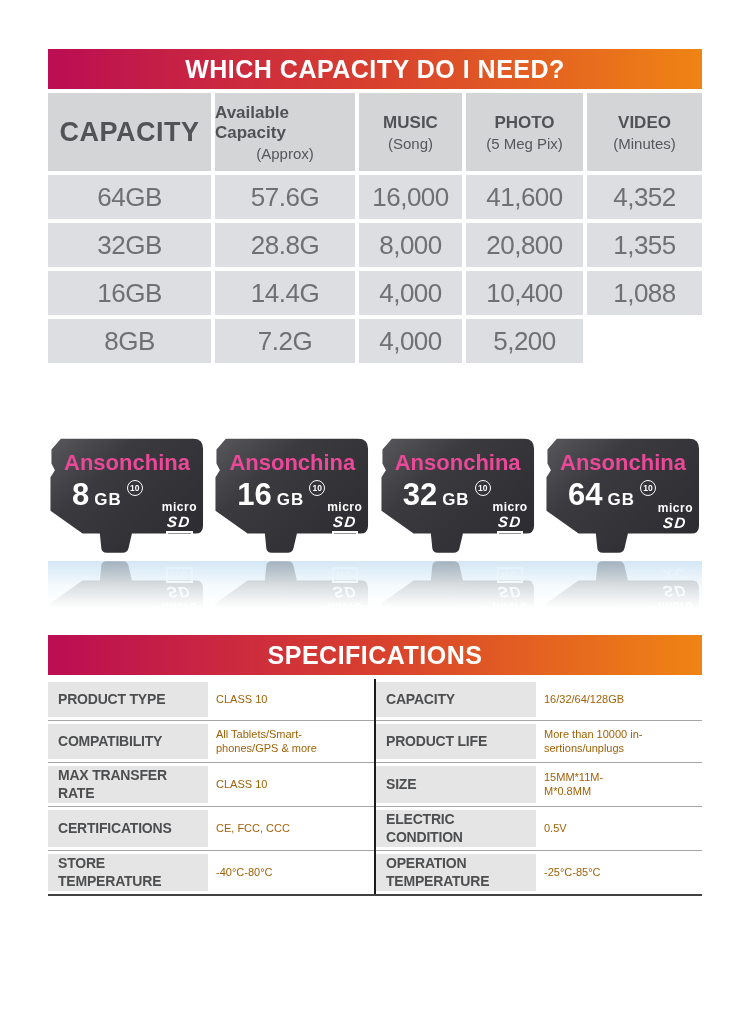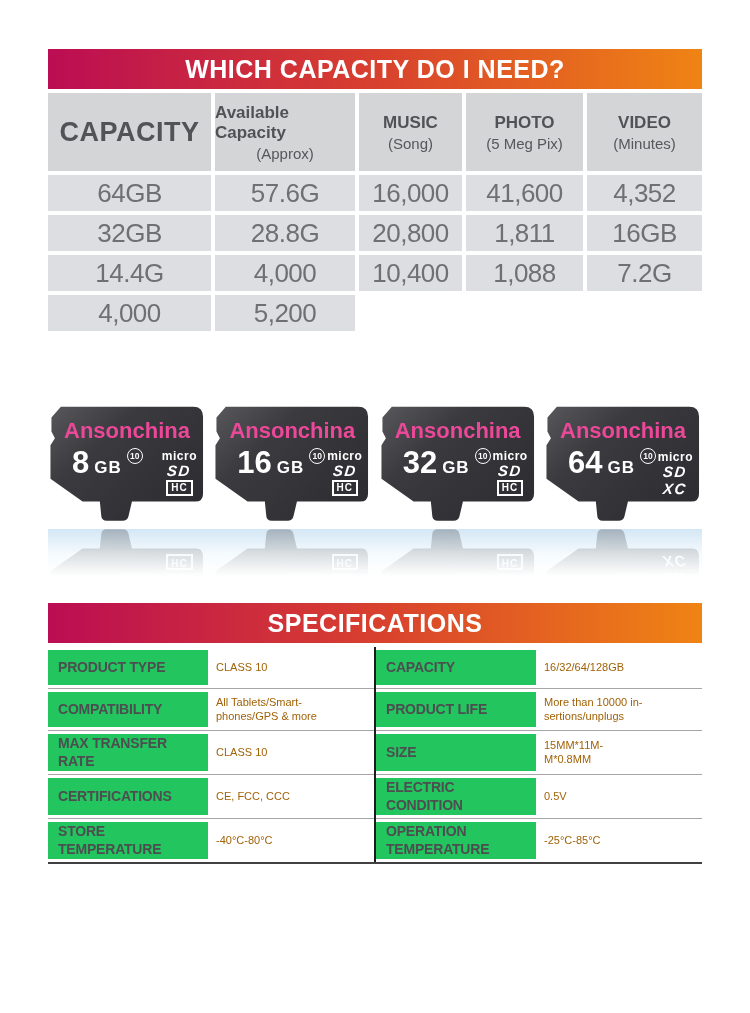--- a/index.html
+++ b/index.html
@@ -29,21 +29,21 @@
     gap: 4px;
   }
   .cap-th {
     background: #d3d5d7; height: 78px;
     display: flex; flex-direction: column; align-items: center; justify-content: center;
   }
   .th-main { color: #505356; font-size: 17px; font-weight: 700; }
   .cap-th.first .th-main { font-size: 27px; letter-spacing: 0.5px; color: #515456; }
   .th-sub { color: #55585a; font-size: 15px; margin-top: 2px; }
   .cap-td {
-    background: #dcdee1; height: 36px;
+    background: #dcdee1; height: 44px;
     display: flex; align-items: center; justify-content: center;
     color: #6e7073; font-size: 26px; letter-spacing: -0.5px;
   }
 
   
   .cards-row {
     margin-top: 74px; height: 118px;
     display: flex; justify-content: space-between;
     position: relative; z-index: 0;
   }
@@ -65,21 +65,21 @@
   .card-cap { margin-top: 1px; margin-left: 24px; color: #fff; display: flex; align-items: baseline; }
   .cap-num  { font-size: 31px; font-weight: 600; }
   .cap-unit { font-size: 17px; font-weight: 600; margin-left: 5px; letter-spacing: 1px; }
   .cap-class {
     width: 16px; height: 16px; border: 1.5px solid #fff; border-radius: 50%;
     font-size: 8.5px; font-weight: 700; color: #fff;
     display: flex; align-items: center; justify-content: center;
     margin-left: 5px; align-self: flex-start; margin-top: 3px;
   }
   .card-logo {
-    position: absolute; right: 9px; bottom: 27px;
+    position: absolute; right: 9px; bottom: 8px;
     display: flex; flex-direction: column; align-items: center;
     color: #fff; line-height: 1;
   }
   .logo-micro { font-size: 12px; font-weight: 700; letter-spacing: 0.5px; }
   .logo-sd { font-size: 15px; font-weight: 700; font-style: italic; letter-spacing: 1.5px; margin-top: 1px; transform: skewX(-6deg); }
   .logo-type.boxed { font-size: 10px; font-weight: 700; border: 2px solid #fff; padding: 1px 3px; margin-top: 2px; letter-spacing: 1px; }
   .logo-type.xc { font-size: 15px; font-weight: 700; font-style: italic; letter-spacing: 1.5px; margin-top: 2px; transform: skewX(-6deg); }
 
   
   .spec-banner { margin-top: 80px; }
@@ -90,21 +90,21 @@
     border-bottom: 2px solid #414143;
   }
   .spec-divider { grid-column: 3; grid-row: 1 / 6; background: #1c1c1e; }
   .spec-cell {
     border-bottom: 1px solid #a6a6a9;
     display: flex; align-items: center;
     white-space: pre-line; min-height: 42px; padding: 4px 10px;
   }
   .spec-cell.last { border-bottom: none; }
   .spec-cell.label {
-    background: #22c55e;
+    background: #e5e5e5;
     box-shadow: inset 0 3px 0 0 #fff, inset 0 -3px 0 0 #fff;
     color: #4d4e50; font-size: 14px; font-weight: 700; letter-spacing: -0.2px;
     line-height: 1.25;
   }
   .spec-cell.value {
     color: #a16207; font-size: 11px; line-height: 1.2; padding-left: 8px;
   }
 </style>
 </head>
 <body>
@@ -147,29 +147,31 @@
     </div>
 
     <div class="cap-td">64GB</div>
     <div class="cap-td">57.6G</div>
     <div class="cap-td">16,000</div>
     <div class="cap-td">41,600</div>
     <div class="cap-td">4,352</div>
 
     <div class="cap-td">32GB</div>
     <div class="cap-td">28.8G</div>
+    <div class="cap-td">8,000</div>
     <div class="cap-td">20,800</div>
-    <div class="cap-td">1,811</div>
+    <div class="cap-td">1,355</div>
 
     <div class="cap-td">16GB</div>
     <div class="cap-td">14.4G</div>
     <div class="cap-td">4,000</div>
     <div class="cap-td">10,400</div>
     <div class="cap-td">1,088</div>
 
+    <div class="cap-td">8GB</div>
     <div class="cap-td">7.2G</div>
     <div class="cap-td">4,000</div>
     <div class="cap-td">5,200</div>
   </div>
 
   <div class="cards-row">
 
     <div class="card-wrap">
       <svg class="card-shape" viewBox="0 0 160 118">
         <path d="M13 1 L147 1 Q157 1 157 11 L157 89 Q157 97 149 97 L85 97 L81.5 112 Q80.5 116.5 75.5 116.5 L59.5 116.5 Q54.5 116.5 54 112 L52.5 97 L35 97 L2.5 74 L2.5 40 L7 33 L3.5 26 L3.5 12 Z" fill="url(#cardGrad)"></path>

